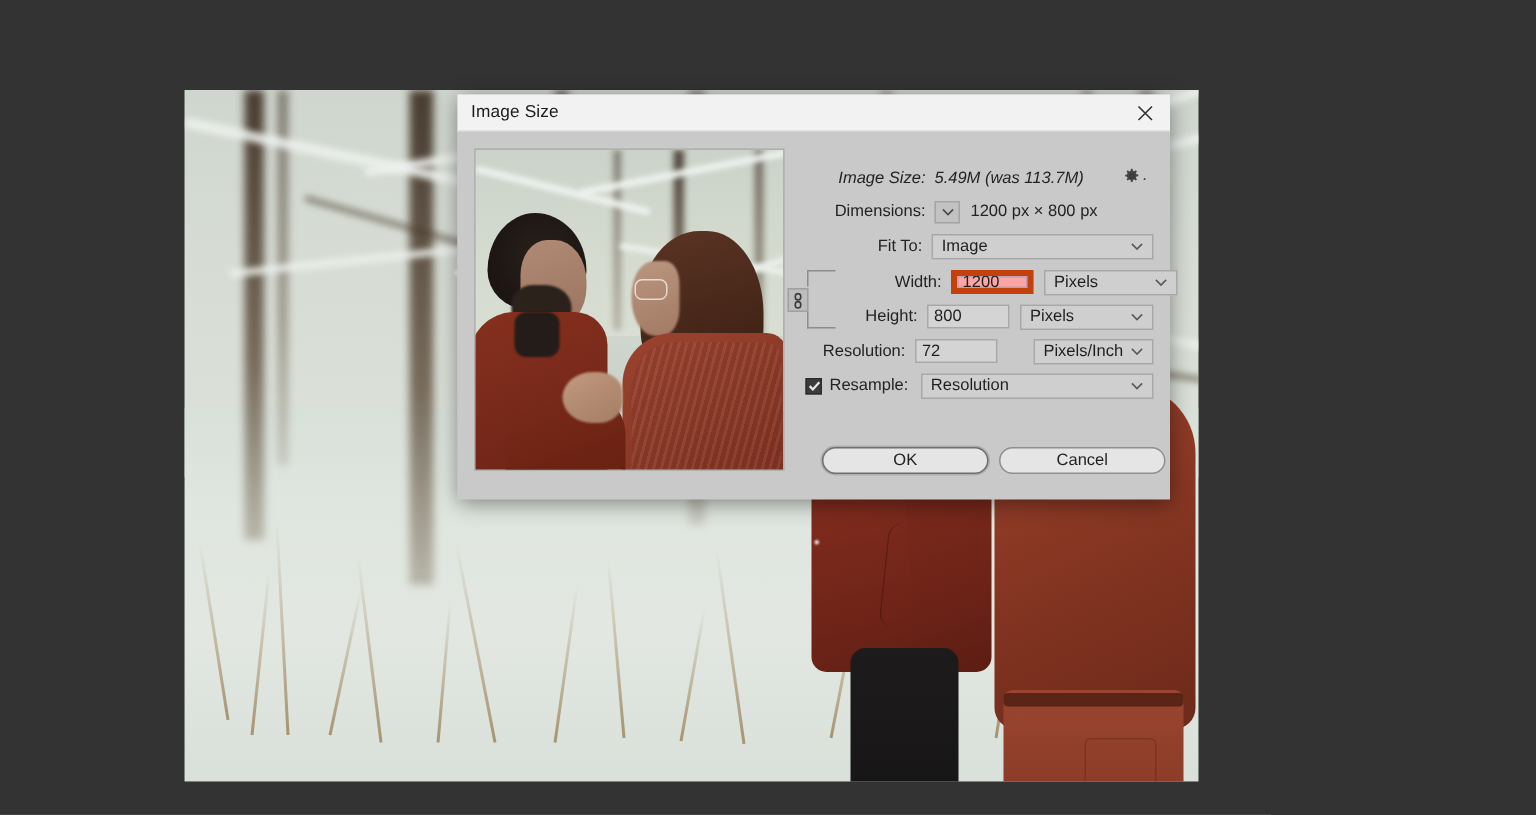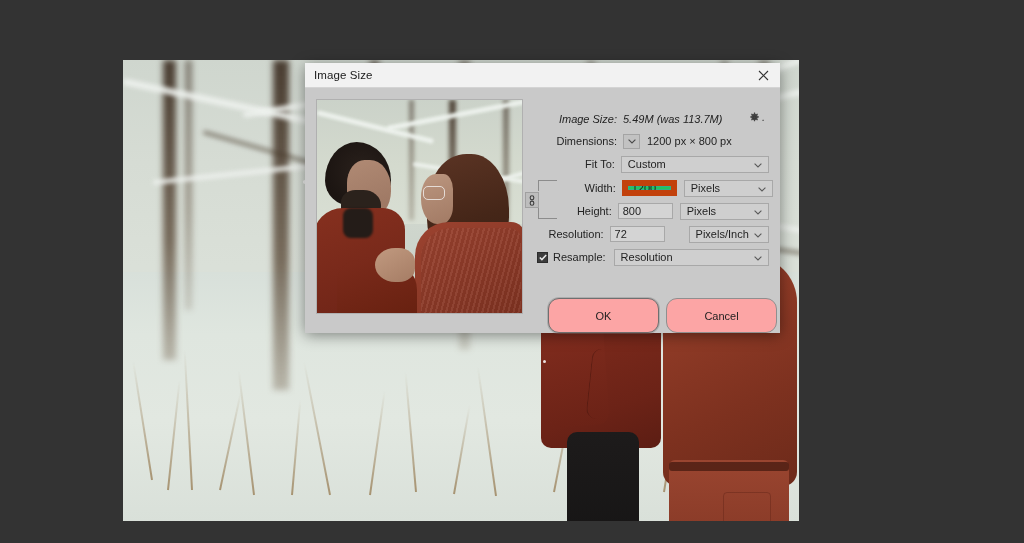--- a/index.html
+++ b/index.html
@@ -308,41 +308,41 @@
   .val {
     font-size: 11px;
     color: #232323;
     white-space: nowrap;
   }
 
   
   .r-imagesize  { position:absolute; left:0;  top:0;   width:232px; height:18px; display:flex; align-items:center;font-style:italic; }
   .r-dimensions { position:absolute; left:0;  top:22px; width:232px; height:18px; display:flex; align-items:center; }
   .r-fitto      { position:absolute; left:0;  top:44px; width:232px; height:20px; display:flex; align-items:center; }
-  .r-width      { position:absolute; left:4px;  top:68px; width:232px; height:20px; display:flex; align-items:center; }
+  .r-width      { position:absolute; left:16px;  top:68px; width:232px; height:20px; display:flex; align-items:center; }
   .r-height     { position:absolute; left:0;  top:91px; width:232px; height:20px; display:flex; align-items:center; }
   .r-res        { position:absolute; left:0;  top:114px;width:232px; height:20px; display:flex; align-items:center; }
   .r-resample   { position:absolute; left:0;  top:137px;width:232px; height:20px; display:flex; align-items:center; }
 
   .lblw-80 { width: 80px; }
 
   input.field {
     font-family: "Liberation Sans", sans-serif;
     font-size: 11px;
     color: #1f1f1f;
     background: #d4d4d4;
     border: 1px solid #a8a8a8;
     height: 16px;
     padding: 0 4px;
     box-sizing: border-box;
     outline: none;
   }
   input.field.focused {
-    background: #22c55e;
-    border: 6px solid #c2410c;
+    background: #fca5a5;
+    border: 4px solid #c2410c;
     box-shadow: 0 0 0 1px rgba(74,143,214,.35) inset;
   }
 
   .select {
     position: relative;
     background: #cfcfcf;
     border: 1px solid #a8a8a8;
     height: 17px;
     box-sizing: border-box;
     display:flex; align-items:center;
@@ -407,23 +407,23 @@
   }
 
   
   #buttons {
     position:absolute;
     left: 0; right: 0; bottom: 13px;
     height: 22px;
   }
   .btn {
     position:absolute;
-    height: 35px;
+    height: 18px;
     border-radius: 11px;
-    background: #fca5a5;
+    background: #e5e5e5;
     border: 1px solid #8f8f8f;
     display:flex; align-items:center; justify-content:center;
     font-size: 11px;
     color: #1f1f1f;
     cursor: pointer;
     box-sizing: border-box;
   }
   .btn.primary {
     border: 1px solid #6f6f6f;
     box-shadow: 0 0 0 1px rgba(120,120,120,.35);
@@ -558,21 +558,21 @@
             <svg width="8" height="5" viewBox="0 0 8 5" aria-hidden="true">
               <path d="M0.6 0.6 L4 4 L7.4 0.6" stroke="#4a4a4a" stroke-width="1.1" fill="none"></path>
             </svg>
           </div>
           <div class="val" style="margin-left:7px;">1200 px  ×  800 px</div>
         </div>
 
         <div class="r-fitto">
           <div class="lbl lblw-80">Fit To:</div>
           <div class="select" style="width:152px;">
-            <span>Custom</span>
+            <span>Image</span>
             <span class="chev">
               <svg width="8" height="5" viewBox="0 0 8 5" aria-hidden="true">
                 <path d="M0.6 0.6 L4 4 L7.4 0.6" stroke="#5a5a5a" stroke-width="1.1" fill="none"></path>
               </svg>
             </span>
           </div>
         </div>
 
         <div id="link-group">
           <div class="brack brack-top"></div>

